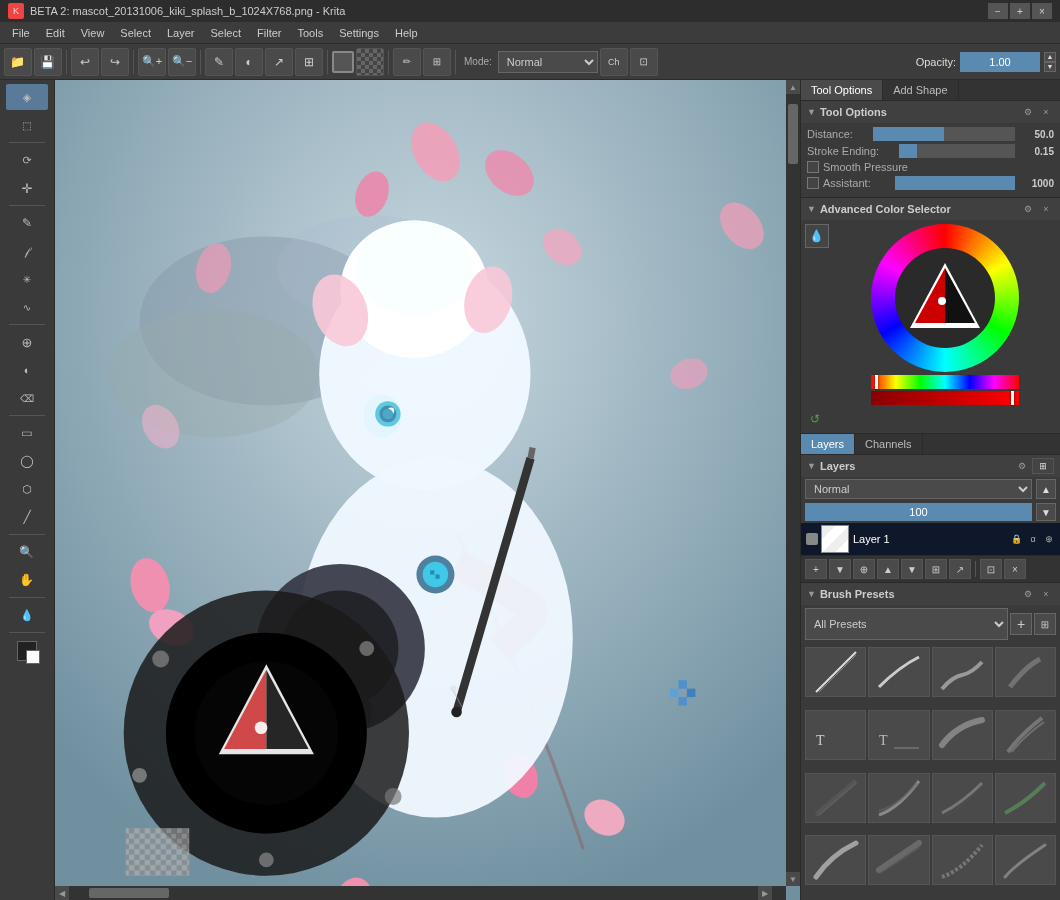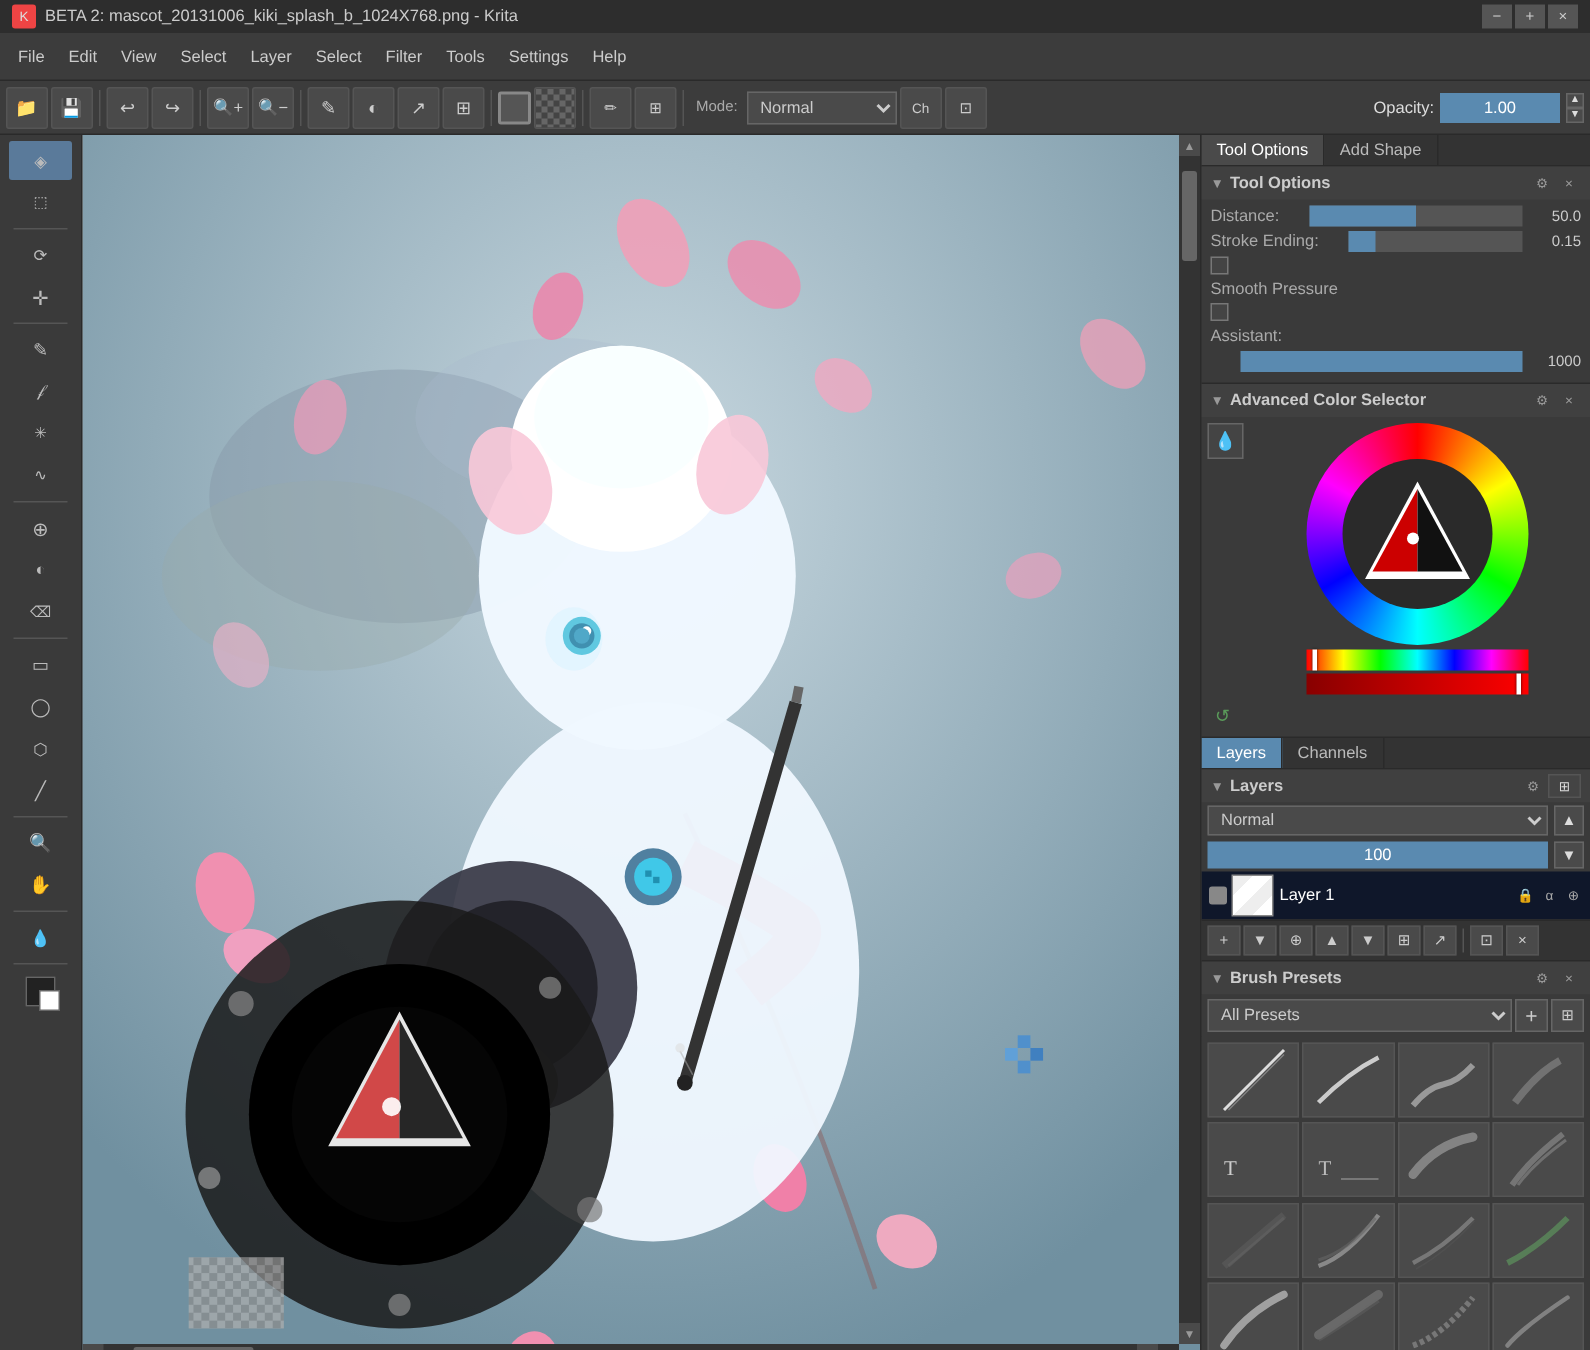--- a/index.html
+++ b/index.html
@@ -7,21 +7,21 @@
 
     
     #titlebar { height: 22px; background: #2d2d2d; display: flex; align-items: center; justify-content: space-between; padding: 0 8px; }
     #titlebar-left { display: flex; align-items: center; gap: 6px; }
     #titlebar-icon { width: 16px; height: 16px; background: #e44; border-radius: 2px; display: flex; align-items: center; justify-content: center; font-size: 9px; }
     #titlebar-title { font-size: 11px; color: #ccc; }
     #titlebar-controls { display: flex; gap: 2px; }
     .titlebar-btn { width: 20px; height: 16px; background: #555; display: flex; align-items: center; justify-content: center; cursor: pointer; font-size: 10px; color: #ccc; }
 
     
-    #menubar { height: 32px; background: #3c3c3c; display: flex; align-items: center; padding: 0 4px; border-bottom: 1px solid #2a2a2a; }
+    #menubar { height: 22px; background: #3c3c3c; display: flex; align-items: center; padding: 0 4px; border-bottom: 1px solid #2a2a2a; }
     .menu-item { padding: 2px 8px; font-size: 11px; color: #ccc; cursor: pointer; }
 
     
     #toolbar { height: 36px; background: #3c3c3c; display: flex; align-items: center; padding: 0 4px; gap: 2px; border-bottom: 1px solid #2a2a2a; }
     .tool-btn { width: 28px; height: 28px; background: #4a4a4a; border: 1px solid #555; display: flex; align-items: center; justify-content: center; cursor: pointer; font-size: 12px; color: #ccc; border-radius: 2px; }
     .toolbar-separator { width: 1px; height: 24px; background: #555; margin: 0 2px; }
     .toolbar-label { font-size: 10px; color: #aaa; padding: 0 4px; }
     .toolbar-dropdown { height: 22px; background: #4a4a4a; border: 1px solid #666; color: #ccc; font-size: 11px; padding: 0 4px; cursor: pointer; min-width: 100px; }
     .opacity-control { display: flex; align-items: center; gap: 4px; margin-left: auto; }
     .opacity-input { width: 80px; height: 20px; background: #5a8ab0; border: none; color: #fff; font-size: 11px; text-align: center; }
@@ -54,25 +54,25 @@
     .section-header { display: flex; align-items: center; justify-content: space-between; padding: 3px 6px; background: #404040; cursor: pointer; }
     .section-header-left { display: flex; align-items: center; gap: 4px; }
     .section-title { font-size: 11px; font-weight: bold; color: #ccc; }
     .section-arrow { font-size: 9px; color: #999; }
     .section-icons { display: flex; gap: 2px; }
     .section-icon-btn { width: 16px; height: 16px; display: flex; align-items: center; justify-content: center; font-size: 9px; color: #999; cursor: pointer; }
 
     .tool-options-content { padding: 4px 6px; }
     .to-row { display: flex; align-items: center; justify-content: space-between; margin-bottom: 3px; }
     .to-label { font-size: 11px; color: #aaa; }
-    .to-slider-container { display: flex; align-items: center; gap: 4px; flex: 1; margin-left: 20px; }
+    .to-slider-container { display: flex; align-items: center; gap: 4px; flex: 1; margin-left: 20px; font-weight: bold; }
     .to-slider { flex: 1; height: 14px; background: #555; position: relative; }
     .to-slider-fill { height: 100%; background: #5a8ab0; }
     .to-slider-value { font-size: 10px; color: #ccc; min-width: 35px; text-align: right; }
-    .to-checkbox-row { display: flex; gap: 4px; margin-bottom: 3px; flex-direction: column; }
+    .to-checkbox-row { display: flex; align-items: center; gap: 4px; margin-bottom: 3px; }
     .to-checkbox { width: 12px; height: 12px; border: 1px solid #777; background: #444; }
     .to-select { background: #555; border: 1px solid #666; color: #ccc; font-size: 11px; padding: 1px 4px; width: 100%; }
 
     
     #color-selector-section { border-bottom: 1px solid #2a2a2a; }
     .acs-header { display: flex; align-items: center; justify-content: space-between; padding: 3px 6px; background: #404040; }
     .acs-content { padding: 4px; }
 
     
     #layers-section { border-bottom: 1px solid #2a2a2a; flex: 0 0 auto; }
@@ -90,21 +90,21 @@
     .layer-icons { display: flex; gap: 2px; }
     .layer-icon { width: 14px; height: 14px; display: flex; align-items: center; justify-content: center; font-size: 9px; color: #aaa; }
     .layers-toolbar { display: flex; align-items: center; padding: 3px 4px; background: #333; gap: 2px; border-top: 1px solid #2a2a2a; }
     .layers-tb-btn { width: 22px; height: 20px; background: #4a4a4a; border: 1px solid #555; display: flex; align-items: center; justify-content: center; cursor: pointer; font-size: 10px; color: #ccc; }
     .layers-tb-sep { width: 1px; height: 16px; background: #555; margin: 0 2px; }
 
     
     #brush-presets-section { flex: 1; display: flex; flex-direction: column; overflow: hidden; }
     .bp-header { display: flex; align-items: center; justify-content: space-between; padding: 3px 6px; background: #404040; }
     .bp-controls { display: flex; align-items: center; gap: 2px; padding: 3px 4px; background: #3a3a3a; }
-    .bp-dropdown { flex: 1; height: 22px; background: #4a4a4a; border: 1px solid #666; color: #ccc; font-size: 11px; padding: 0 4px; }
+    .bp-dropdown { flex: 1; height: 32px; background: #4a4a4a; border: 1px solid #666; color: #ccc; font-size: 11px; padding: 0 4px; }
     .bp-add-btn { width: 22px; height: 22px; background: #4a4a4a; border: 1px solid #666; color: #ccc; display: flex; align-items: center; justify-content: center; cursor: pointer; font-size: 14px; }
     .bp-grid-btn { width: 22px; height: 22px; background: #4a4a4a; border: 1px solid #666; color: #ccc; display: flex; align-items: center; justify-content: center; cursor: pointer; font-size: 10px; }
     .bp-grid { display: grid; grid-template-columns: repeat(4, 1fr); gap: 2px; padding: 4px; flex: 1; overflow-y: auto; background: #3a3a3a; }
     .bp-item { height: 50px; background: #4a4a4a; border: 1px solid #555; cursor: pointer; display: flex; align-items: center; justify-content: center; overflow: hidden; }
     .bp-search { display: flex; padding: 3px 4px; background: #333; border-top: 1px solid #2a2a2a; }
     .bp-search-input { flex: 1; height: 20px; background: #4a4a4a; border: 1px solid #666; color: #ccc; font-size: 11px; padding: 0 4px; }
     .v-scroll-bar { position: absolute; right: 0; top: 0; bottom: 14px; width: 14px; background: #333; display: flex; flex-direction: column; align-items: center; }
 
     .layers-mode-row { display: flex; align-items: center; padding: 2px 4px; gap: 4px; background: #3a3a3a; }
   </style>

